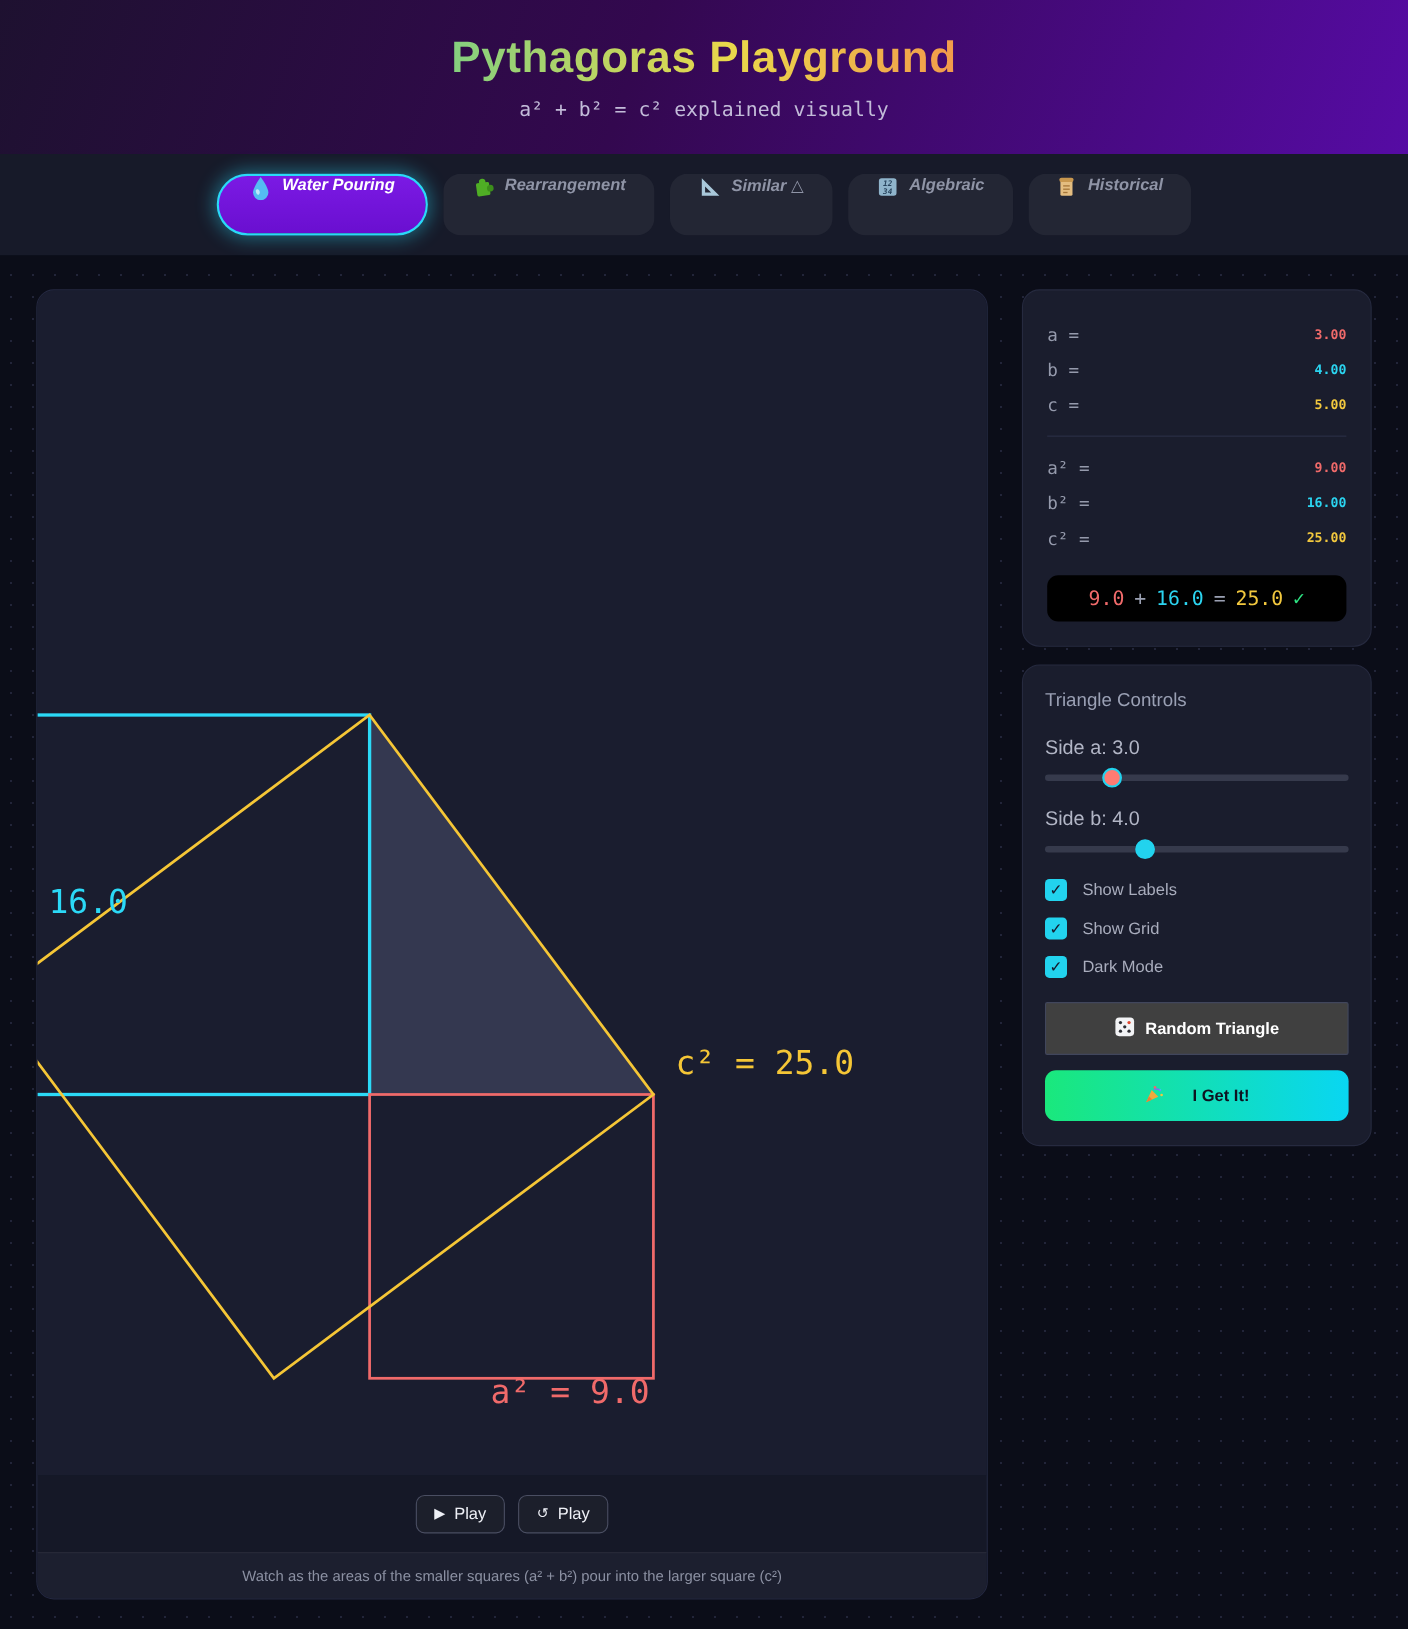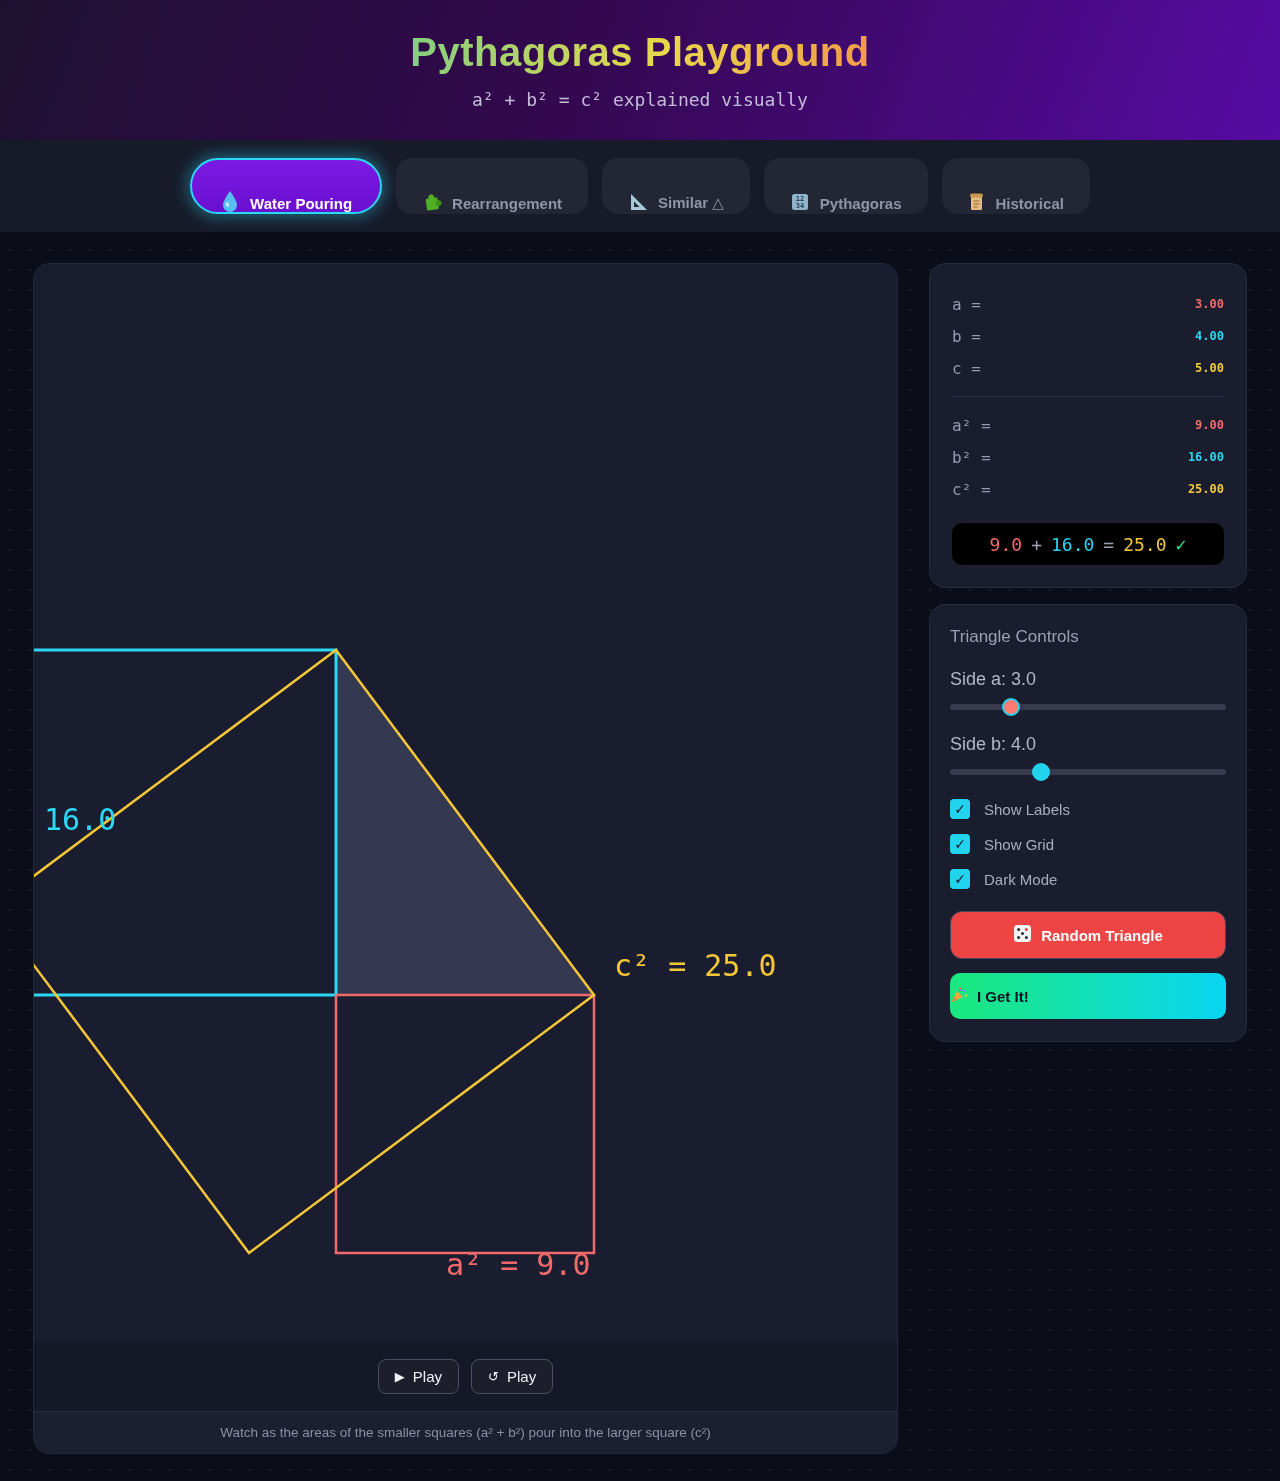--- a/index.html
+++ b/index.html
@@ -31,21 +31,21 @@
   }
 
   
   .tabbar {
     height:92px; background:#171a29;
     display:flex; align-items:center; justify-content:center; gap:14px;
   }
   .tab {
     height:56px; padding:0 24px; border-radius:16px;
     background:#232634; color:#8f94a6; font-size:15px; font-weight:600;
-    display:flex; align-items:flex-end; gap:10px; cursor:pointer; border:2px solid transparent;
+    display:flex; align-items:flex-start; gap:10px; cursor:pointer; border:2px solid transparent;font-style:italic;
   }
   .tab.active {
     border-radius:28px; padding:0 28px;
     background:linear-gradient(180deg,#7b1ae4,#6a0fd0);
     border:2px solid #2bd9f7; color:#ffffff; font-weight:700;
     box-shadow:0 0 16px 3px rgba(43,217,247,.40);
   }
   .tab svg { display:block; }
 
   
@@ -114,31 +114,31 @@
 
   .check-row { display:flex; align-items:center; gap:14px; margin-bottom:15px; }
   .checkbox {
     width:20px; height:20px; border-radius:4px; background:#22d3ee;
     color:#15182a; font-size:14px; font-weight:bold;
     display:flex; align-items:center; justify-content:center; cursor:pointer;
   }
   .check-label { color:#a9adbd; font-size:15px; }
 
   .btn-random {
-    margin-top:22px; width:100%; height:48px; border-radius:12px;
-    background:#ef4444; border:1px solid #41465c; color:#ffffff;
+    margin-top:22px; width:100%; height:48px; border-radius:2px;
+    background:#404040; border:1px solid #41465c; color:#ffffff;
     font-size:15px; font-weight:700;
     display:flex; align-items:center; justify-content:center; gap:9px; cursor:pointer;
     font-family:"Liberation Sans","DejaVu Sans",sans-serif;
   }
   .btn-confirm {
     margin-top:14px; width:100%; height:46px; border-radius:10px; border:none;
     background:linear-gradient(90deg,#1ae87c,#09d6f2); color:#0e1220;
     font-size:15px; font-weight:700;
-    display:flex; align-items:center; justify-content:flex-start; gap:8px; cursor:pointer;
+    display:flex; align-items:center; justify-content:center; gap:25px; cursor:pointer;
     font-family:"Liberation Sans","DejaVu Sans",sans-serif;
   }
 </style>
 </head>
 <body>
 
 <header class="header">
   <div class="page-title">Pythagoras Playground</div>
   <div class="page-subtitle">a² + b² = c² explained visually</div>
 </header>
@@ -174,21 +174,21 @@
     <span>Similar △</span>
   </div>
   <div class="tab">
     <span>
       <svg width="20" height="20" viewBox="0 0 20 20">
         <rect x="2" y="2" width="16" height="16" rx="2.5" fill="#8fb4cb"></rect>
         <text x="10" y="9.4" text-anchor="middle" font-size="7" font-weight="bold" fill="#27435c" font-family="DejaVu Sans Mono,monospace">12</text>
         <text x="10" y="16.4" text-anchor="middle" font-size="7" font-weight="bold" fill="#27435c" font-family="DejaVu Sans Mono,monospace">34</text>
       </svg>
     </span>
-    <span>Pythagoras</span>
+    <span>Algebraic</span>
   </div>
   <div class="tab">
     <span>
       <svg width="18" height="20" viewBox="0 0 18 20">
         <rect x="3" y="3" width="11" height="15" rx="1.5" fill="#e4bd80"></rect>
         <rect x="2" y="1.5" width="13" height="4" rx="2" fill="#c9984f"></rect>
         <line x1="5.5" y1="9" x2="11.5" y2="9" stroke="#a5763a" stroke-width="1.2"></line>
         <line x1="5.5" y1="12" x2="11.5" y2="12" stroke="#a5763a" stroke-width="1.2"></line>
         <line x1="5.5" y1="15" x2="9.5" y2="15" stroke="#a5763a" stroke-width="1.2"></line>
       </svg>

